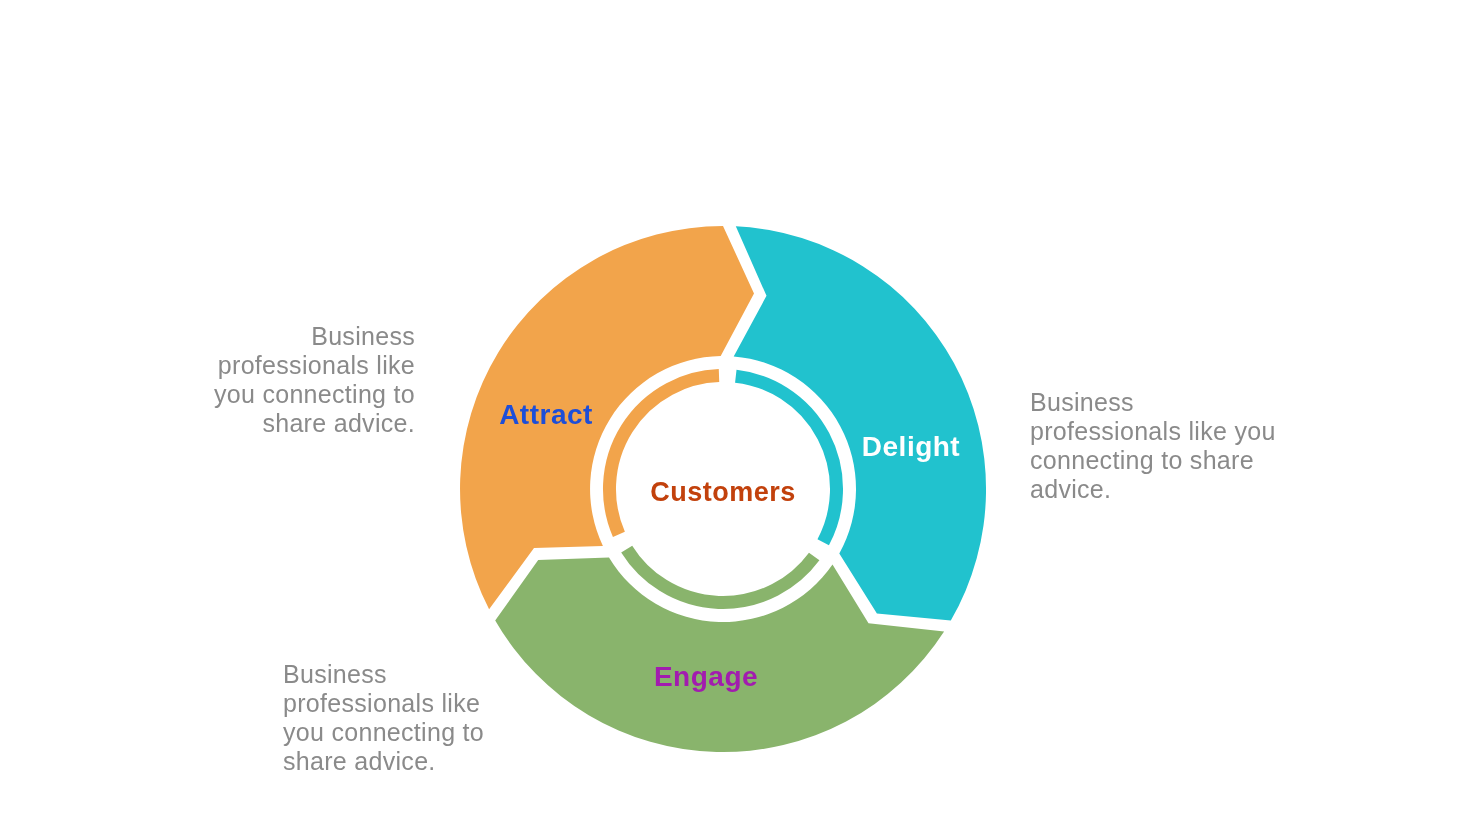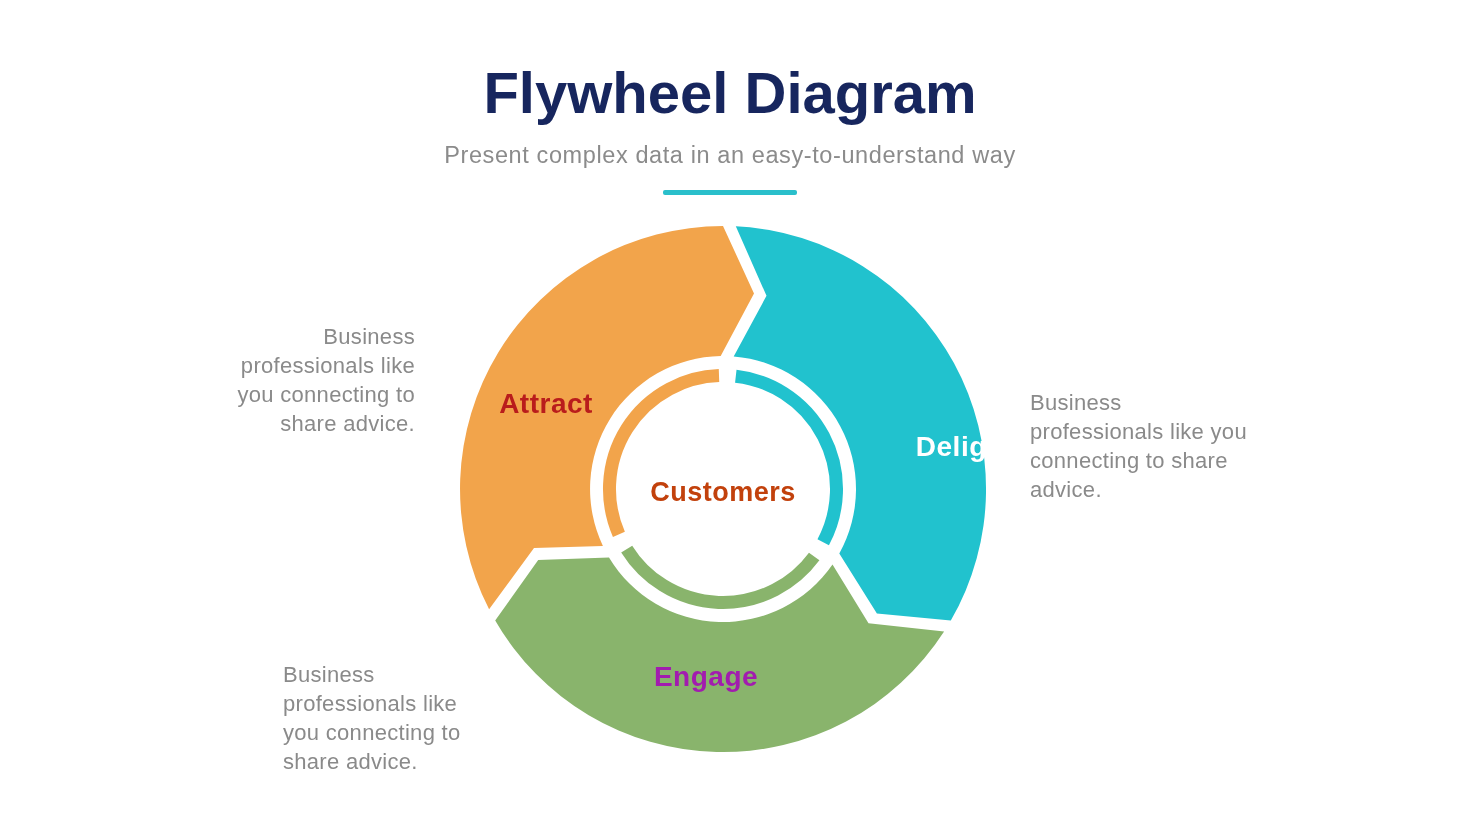--- a/index.html
+++ b/index.html
@@ -38,61 +38,56 @@
   
   .seg-label{
     position:absolute;
     transform:translate(-50%,-50%);
     font-size:28px;
     font-weight:700;
     letter-spacing:0.5px;
     white-space:nowrap;
   }
   .label-attract{left:546px;top:404px;}
-  .label-delight{left:965px;top:447px;}
+  .label-delight{left:911px;top:447px;}
   .label-engage{left:706px;top:677px;}
   .label-customers{
     position:absolute;left:723px;top:492px;
     transform:translate(-50%,-50%);
     font-size:27px;font-weight:700;letter-spacing:0.5px;white-space:nowrap;
   }
 
   
   .note{
     position:absolute;
-    font-size:22px;
+    font-size:25px;
     line-height:29px;
     letter-spacing:0.3px;
     white-space:pre-line;
   }
   .note-attract{left:150px;top:322px;width:265px;text-align:right;}
   .note-delight{left:1030px;top:388px;width:260px;text-align:left;}
   .note-engage{left:283px;top:660px;width:260px;text-align:left;}
 </style>
 </head>
 <body>
 
 <div class="page">
 
-  <div class="header">
-    <h1 class="title" style="color: rgb(23, 38, 94);">Flywheel Diagram</h1>
-    <div class="subtitle" style="color: rgb(139, 139, 139);">Present complex data in an easy-to-understand way</div>
-    <div class="divider" style="background: rgb(42, 191, 203);"></div>
-  </div>
 
   <svg class="fly-svg" viewBox="0 0 1460 821" xmlns="http://www.w3.org/2000/svg" aria-hidden="true">
     <path id="seg-attract" d="M 489.1 609.2 A 263 263 0 0 1 723.0 226.0 L 754.0 293.4 L 720.7 356.0 A 133 133 0 0 0 602.9 546.0 L 534.0 547.9 Z" fill="#F2A44B"></path>
     <path id="seg-delight" d="M 735.8 226.3 A 263 263 0 0 1 950.8 620.5 L 876.9 613.6 L 839.3 553.5 A 133 133 0 0 0 733.7 356.4 L 766.5 295.8 Z" fill="#21C2CE"></path>
     <path id="seg-engage" d="M 944.1 631.5 A 263 263 0 0 1 495.2 620.5 L 538.2 560.0 L 609.0 557.5 A 133 133 0 0 0 832.5 564.5 L 868.5 623.3 Z" fill="#89B46C"></path>
     <path id="ring-attract" fill="none" stroke-width="13" d="M 618.9 534.3 A 113.5 113.5 0 0 1 719.0 375.6" stroke="#F2A44B"></path>
     <path id="ring-delight" fill="none" stroke-width="13" d="M 735.8 376.2 A 113.5 113.5 0 0 1 823.2 542.3" stroke="#21C2CE"></path>
     <path id="ring-engage" fill="none" stroke-width="13" d="M 814.2 556.5 A 113.5 113.5 0 0 1 626.7 549.1" stroke="#89B46C"></path>
   </svg>
 
-  <div class="seg-label label-attract" style="color: #b91c1c;">Attract</div>
+  <div class="seg-label label-attract" style="color: #1d4ed8; margin-top: 11px;">Attract</div>
   <div class="seg-label label-delight" style="color: rgb(255, 255, 255);">Delight</div>
   <div class="seg-label label-engage" style="color: #a21caf;">Engage</div>
   <div class="label-customers" style="color: #c2410c;">Customers</div>
 
   <div class="note note-attract" style="color: rgb(138, 138, 138);">Business
 professionals like
 you connecting to
 share advice.</div>
   <div class="note note-delight" style="color: rgb(138, 138, 138);">Business
 professionals like you

